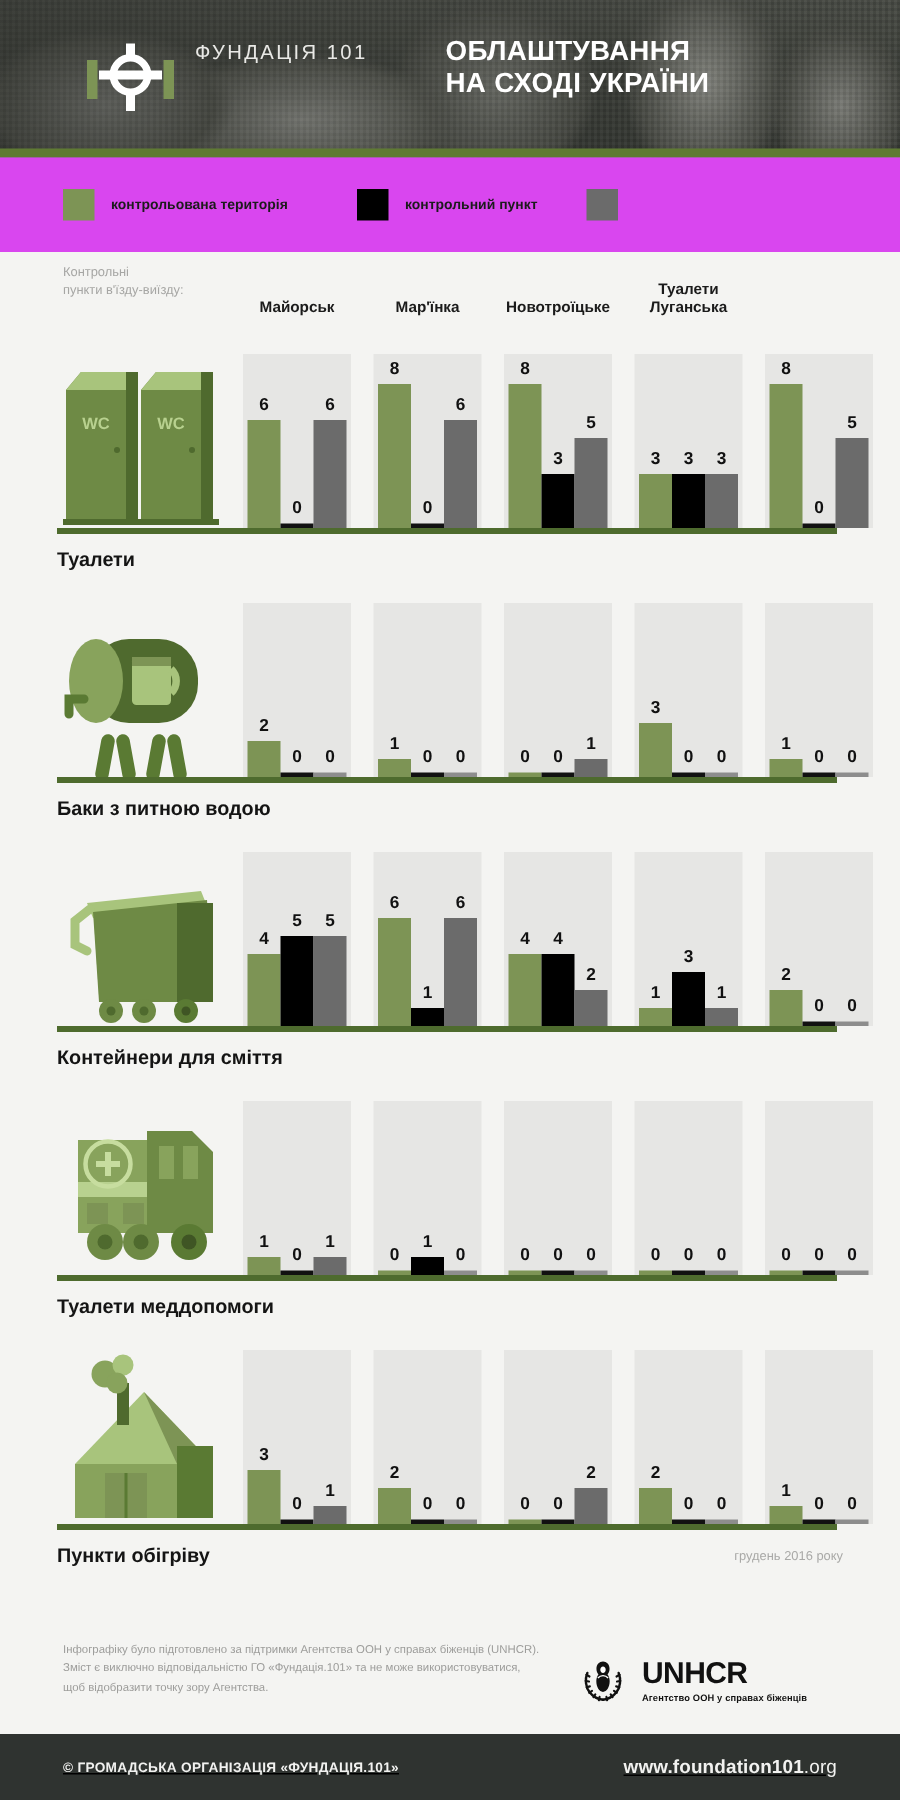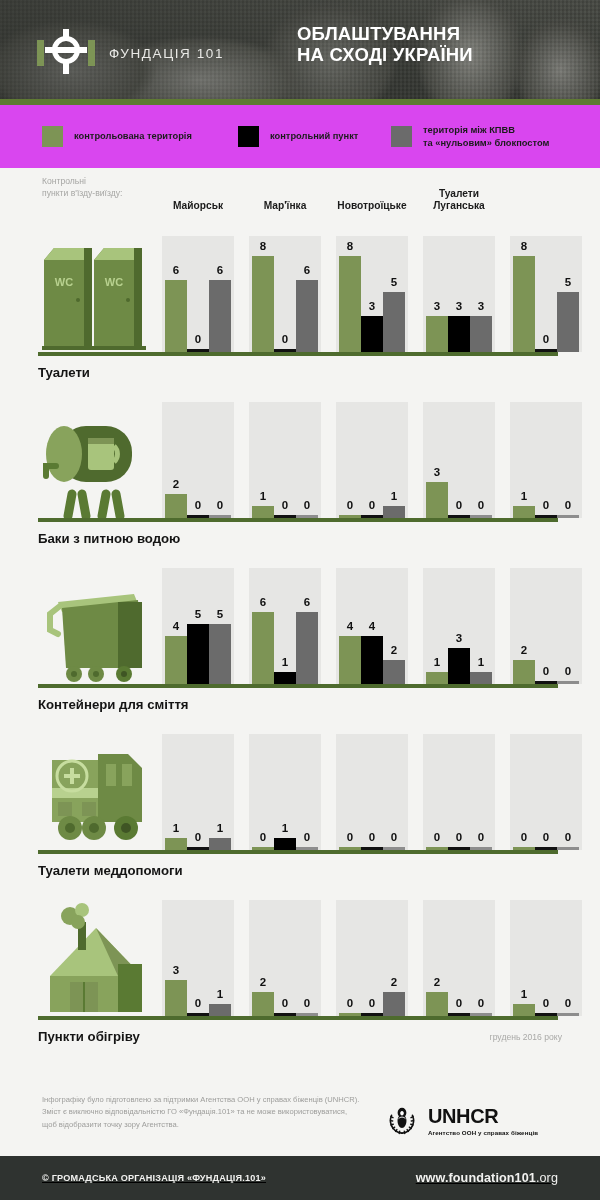--- a/index.html
+++ b/index.html
@@ -26,21 +26,21 @@
       radial-gradient(ellipse 140px 60px at 200px 80px, #a0a09b 0%, #5a5b54 62%, transparent 74%),
       radial-gradient(ellipse 90px 80px at 330px 60px, #7c7d77 0%, #4c4d47 65%, transparent 76%),
       radial-gradient(ellipse 70px 90px at 470px 55px, #9a9a94 0%, #4f504a 65%, transparent 78%),
       radial-gradient(ellipse 60px 70px at 560px 70px, #8a8a85 0%, #4a4b45 65%, transparent 78%),
       linear-gradient(180deg, #4a4c46 0%, #3b3d38 55%, #323430 100%);
     opacity: .92;
   }
   .header-scrim { position: absolute; inset: 0; background: linear-gradient(90deg, rgba(45,47,43,.55) 0%, rgba(45,47,43,.30) 45%, rgba(45,47,43,.10) 100%); }
   .header-rule { position: absolute; left:0; bottom:0; width:600px; height:6px; background:#5f7a33; }
 
-  .logo-wrap { position: absolute; left: 37px; top: 27px; display: flex; align-items: center; }
+  .logo-wrap { position: absolute; left: 58px; top: 27px; display: flex; align-items: flex-start; }
   .logo-mark { position: relative; width: 58px; height: 52px; }
   .logo-bar-l { position:absolute; left:0; top:13px; width:7px; height:26px; background:#7d9455; }
   .logo-bar-r { position:absolute; left:51px; top:13px; width:7px; height:26px; background:#7d9455; }
   .logo-ring { position:absolute; left:15px; top:9px; width:28px; height:28px; border:5px solid #ffffff; border-radius:50%; }
   .logo-stem { position:absolute; left:26px; top:33px; width:6px; height:14px; background:#ffffff; }
   .logo-top  { position:absolute; left:26px; top:2px; width:6px; height:9px; background:#ffffff; }
   .logo-hbar { position:absolute; left:8px; top:20px; width:42px; height:6px; background:#ffffff; }
   .logo-text { margin-left: 14px; color:#e9e9e6; font-size:13.5px; letter-spacing:1.6px; font-weight:400; }
 
   .title {
@@ -157,24 +157,20 @@
         </div>
     </div>
     <div class="legend-item two">
       <div class="legend-swatch" style="background: rgb(0, 0, 0);"></div>
       <div class="legend-label">
           <div>контрольний пункт</div>
         </div>
     </div>
     <div class="legend-item three">
       <div class="legend-swatch" style="background: rgb(107, 107, 107);"></div>
-      <div class="legend-label">
-          <div>територія між КПВВ</div>
-          <div>та «нульовим» блокпостом</div>
-        </div>
     </div>
   </div>
 
   <div class="colhead">
     <div class="colhead-left">
         <div>Контрольні</div>
         <div>пункти в'їзду-виїзду:</div>
       </div>
     <div class="colhead-names">
         <div class="colhead-name">

